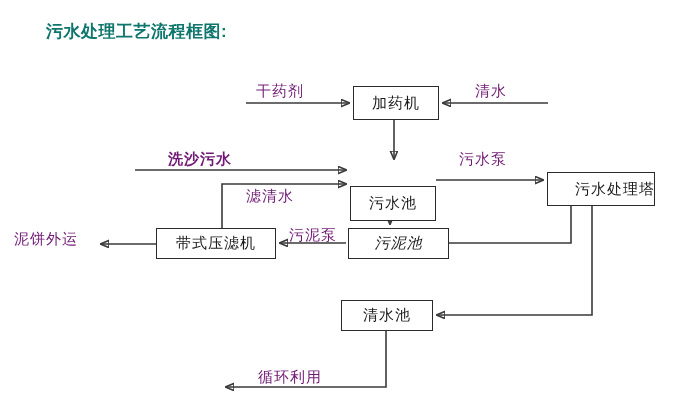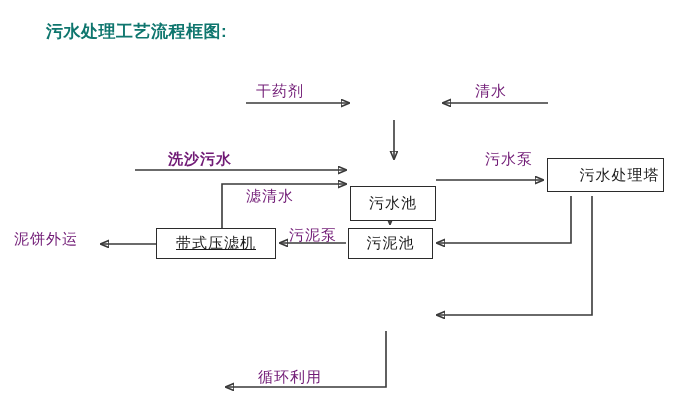--- a/index.html
+++ b/index.html
@@ -92,35 +92,41 @@
 
     <path d="M571,196 L571,243 L437,243" marker-end="url(#ah)"></path>
 
     <path d="M592,196 L592,315 L437,315" marker-end="url(#ah)"></path>
 
     <line x1="156" y1="244" x2="101" y2="244" marker-end="url(#ah)"></line>
 
     <path d="M386,331 L386,387 L226,387" marker-end="url(#ah)"></path>
   </svg>
 
+  <div class="node" style="left:353px; top:86px; width:86px; height:34px;">
+    <span>加药机</span>
+  </div>
   <div class="node" style="left:350px; top:163px; width:86px; height:35px;margin-top:23px;">
     <span>污水池</span>
   </div>
-  <div class="node" style="left:547px; top:158px; width:117px; height:34px;padding-left:28px;">
+  <div class="node" style="left:547px; top:172px; width:108px; height:34px;padding-left:28px;">
     <span>污水处理塔</span>
   </div>
-  <div class="node" style="left:156px; top:228px; width:120px; height:31px;text-decoration:underline;">
+  <div class="node" style="left:156px; top:228px; width:120px; height:31px;">
     <span>带式压滤机</span>
   </div>
-  <div class="node" style="left:348px; top:228px; width:85px; height:31px;">
+  <div class="node" style="left:348px; top:228px; width:101px; height:31px;font-style:italic;">
     <span>污泥池</span>
+  </div>
+  <div class="node" style="left:341px; top:300px; width:92px; height:31px;">
+    <span>清水池</span>
   </div>
 
   <div class="edge-label" style="left:256px; top:82px;">干药剂</div>
   <div class="edge-label" style="left:475px; top:82px;">清水</div>
   <div class="edge-label" style="left:168px; top:150px;font-weight:bold;">洗沙污水</div>
   <div class="edge-label" style="left:246px; top:187px;">滤清水</div>
-  <div class="edge-label" style="left:485px; top:150px;">污水泵</div>
+  <div class="edge-label" style="left:459px; top:150px;">污水泵</div>
   <div class="edge-label" style="left:289px; top:226px;">污泥泵</div>
   <div class="edge-label" style="left:258px; top:368px;">循环利用</div>
   <div class="edge-label" style="left:14px; top:230px;">泥饼外运</div>
 
 </div>
 
 </body></html>

